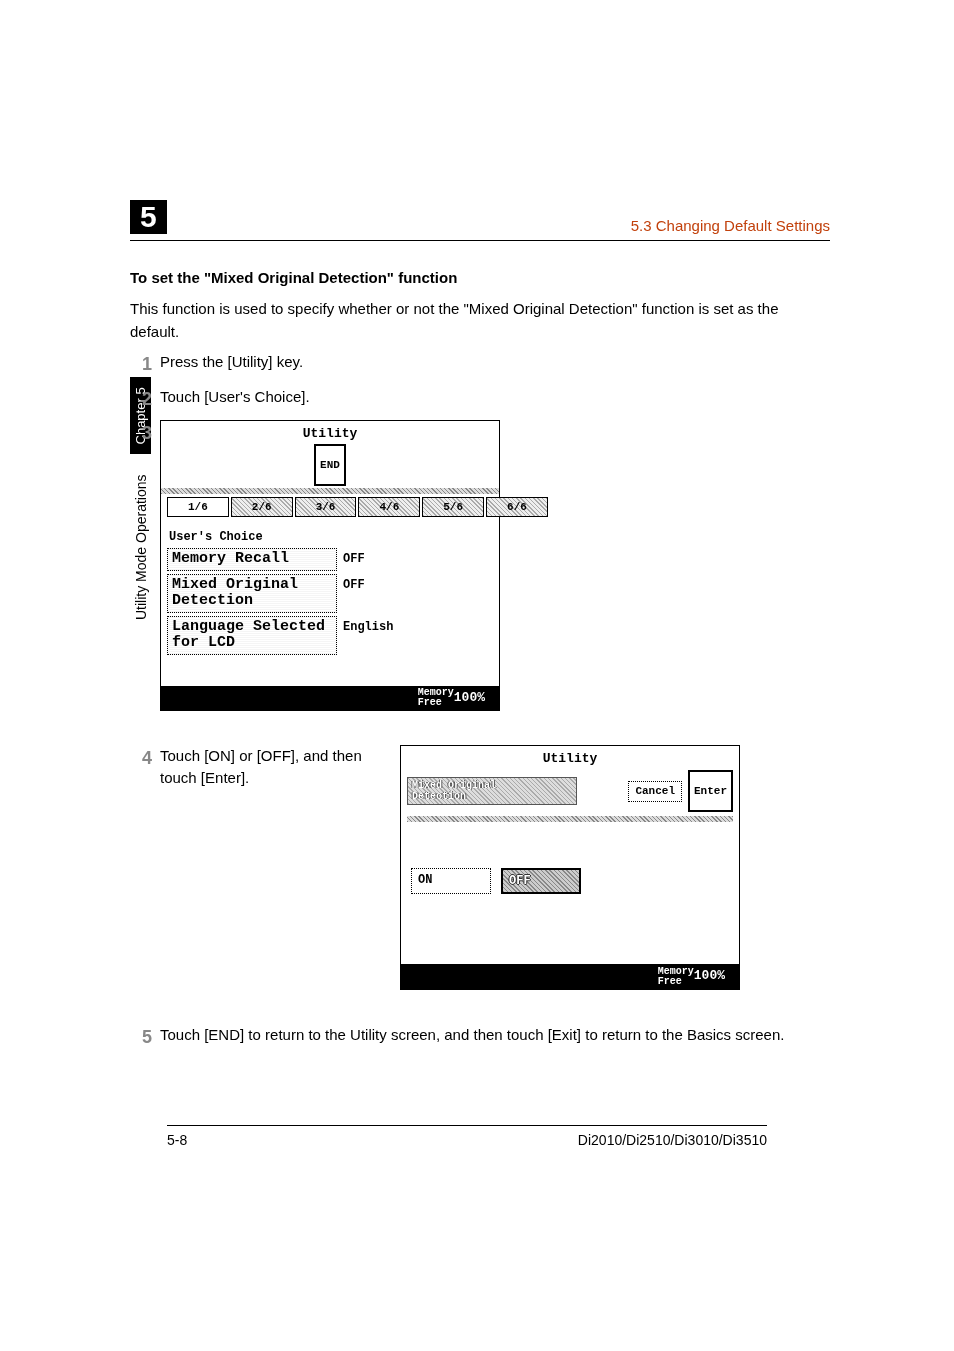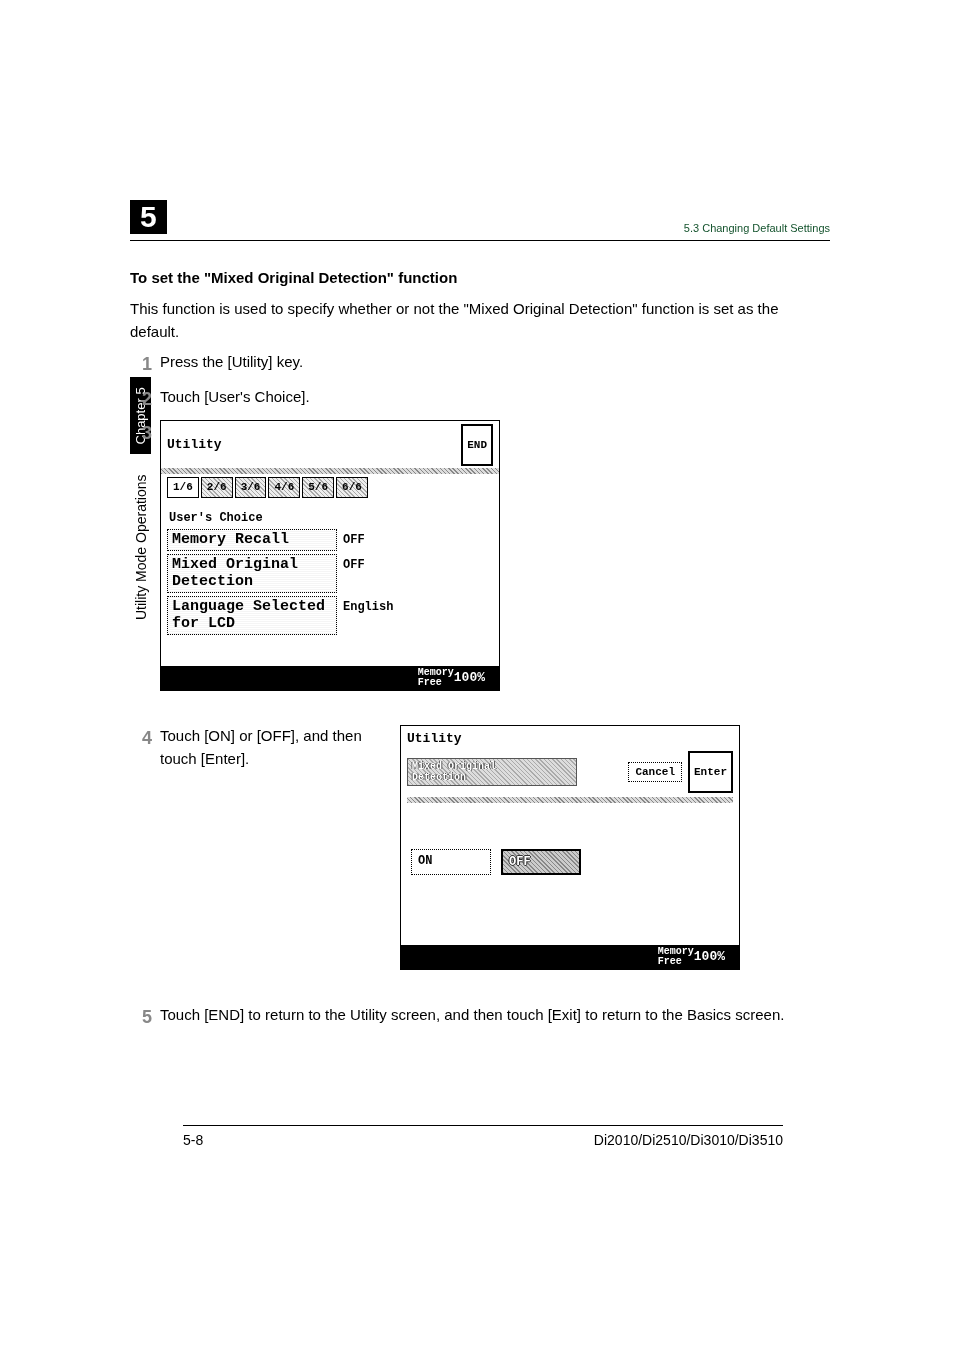--- a/index.html
+++ b/index.html
@@ -26,22 +26,22 @@
   .chapter-badge {
     background: #000;
     color: #fff;
     font-size: 30px;
     font-weight: bold;
     padding: 2px 10px;
     font-family: Arial, sans-serif;
     line-height: 1;
   }
   .section-label {
-    font-size: 11px;
-    color: #14532d;
+    font-size: 15px;
+    color: #c2410c;
   }
   .header-rule {
     border: none;
     border-top: 1.5px solid #000;
     margin-bottom: 28px;
   }
   .heading {
     font-weight: bold;
     font-size: 15px;
     margin-bottom: 12px;
@@ -89,20 +89,21 @@
     font-family: "Courier New", monospace;
     font-size: 12px;
     background: #fff;
   }
   .screen-inner { position: relative; }
   .scr-title {
     display: flex;
     justify-content: space-between;
     align-items: center;
     padding: 3px 6px 2px 6px;
+    flex-direction: column;
   }
   .scr-title .t { font-weight: bold; font-size: 13px; }
   .btn {
     border: 2px solid #000;
     padding: 12px 4px;
     font-weight: bold;
     font-size: 11px;
     background: #fff;
     display: inline-block;
     line-height: 14px;
@@ -111,21 +112,21 @@
     background-image: repeating-linear-gradient(45deg, #888 0, #888 1px, #ddd 1px, #ddd 3px);
   }
   .hatch-bar { height: 6px; }
   .tabs {
     display: flex;
     padding: 3px 6px;
     gap: 2px;
   }
   .tab {
     border: 1px solid #000;
-    padding: 1px 5px;
+    padding: 1px 20px;
     font-size: 11px;
     font-weight: bold;
     background: #fff;
   }
   .tab.sel { background: #fff; }
   .tab.unsel {
     background-image: repeating-linear-gradient(45deg, #aaa 0, #aaa 1px, #eee 1px, #eee 3px);
   }
   .subhead {
     padding: 2px 8px;
@@ -238,21 +239,21 @@
   }
   .side-tab .chapbox {
     background: #000;
     color: #fff;
     padding: 3px 10px;
     font-size: 13px;
   }
   
   .page-footer {
     position: absolute;
-    left: 183px;
+    left: 167px;
     top: 1125px;
     width: 600px;
   }
   .page-footer hr {
     border: none;
     border-top: 1px solid #000;
     margin-bottom: 6px;
   }
   .page-footer .row {
     display: flex;

